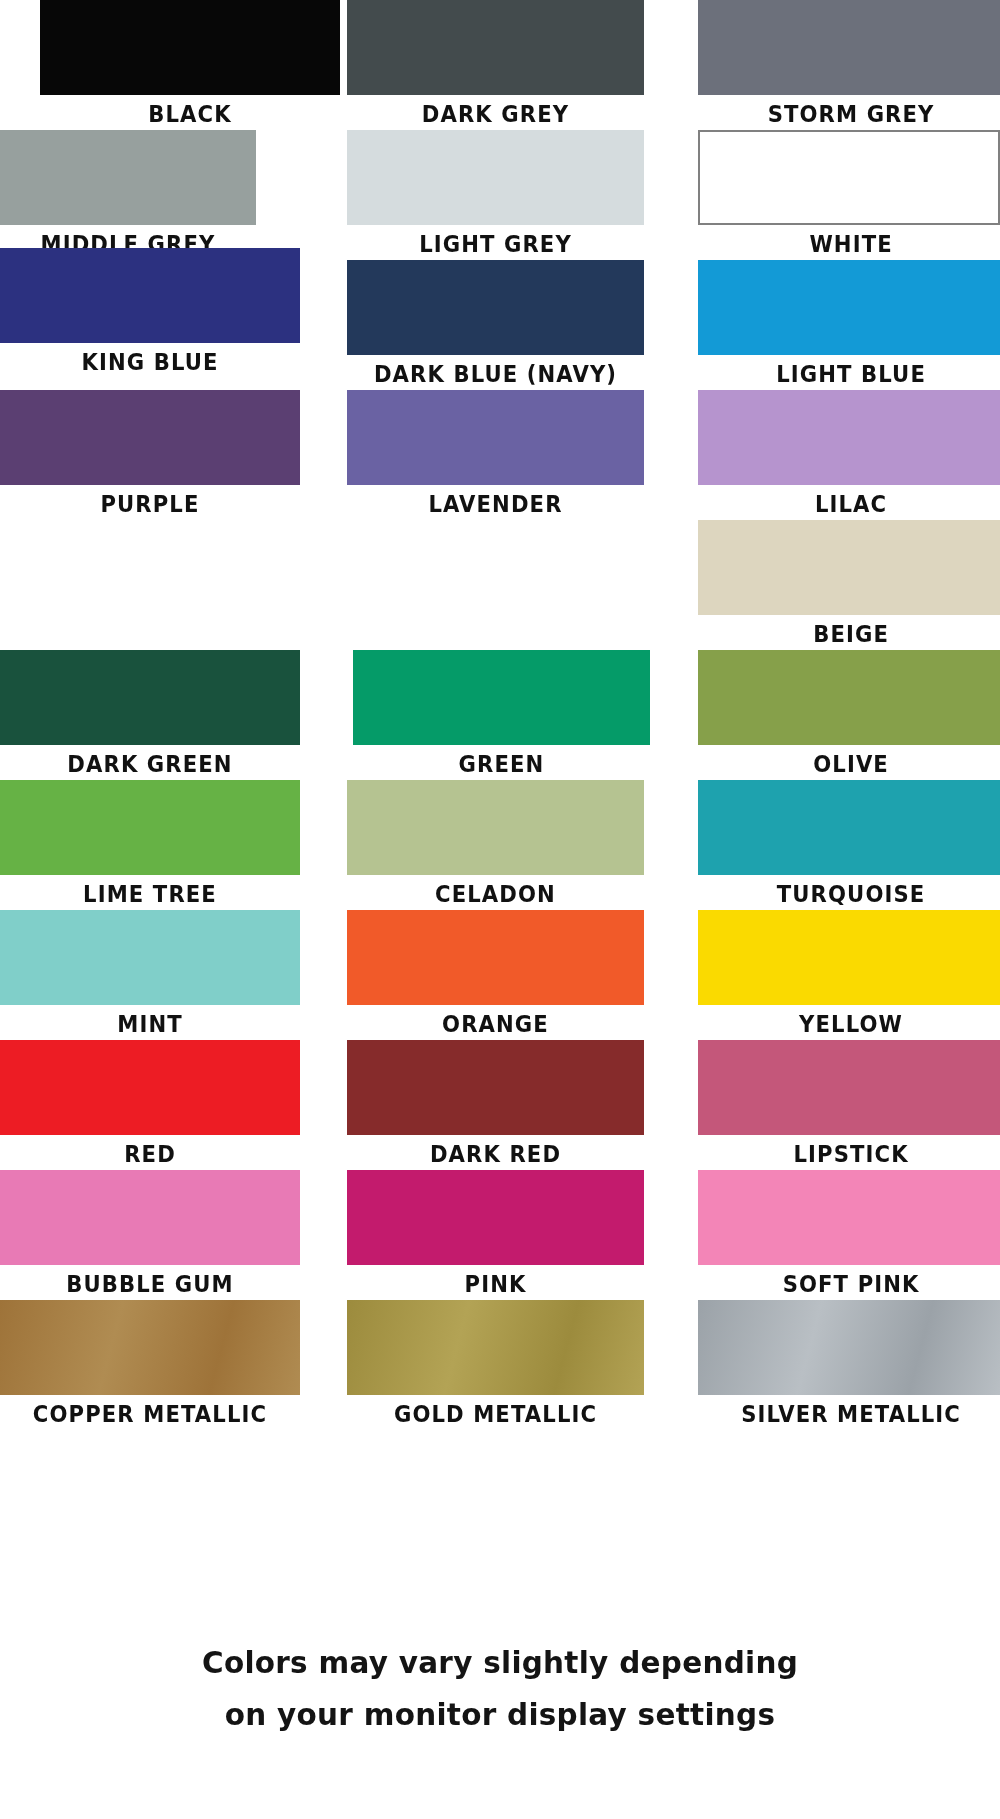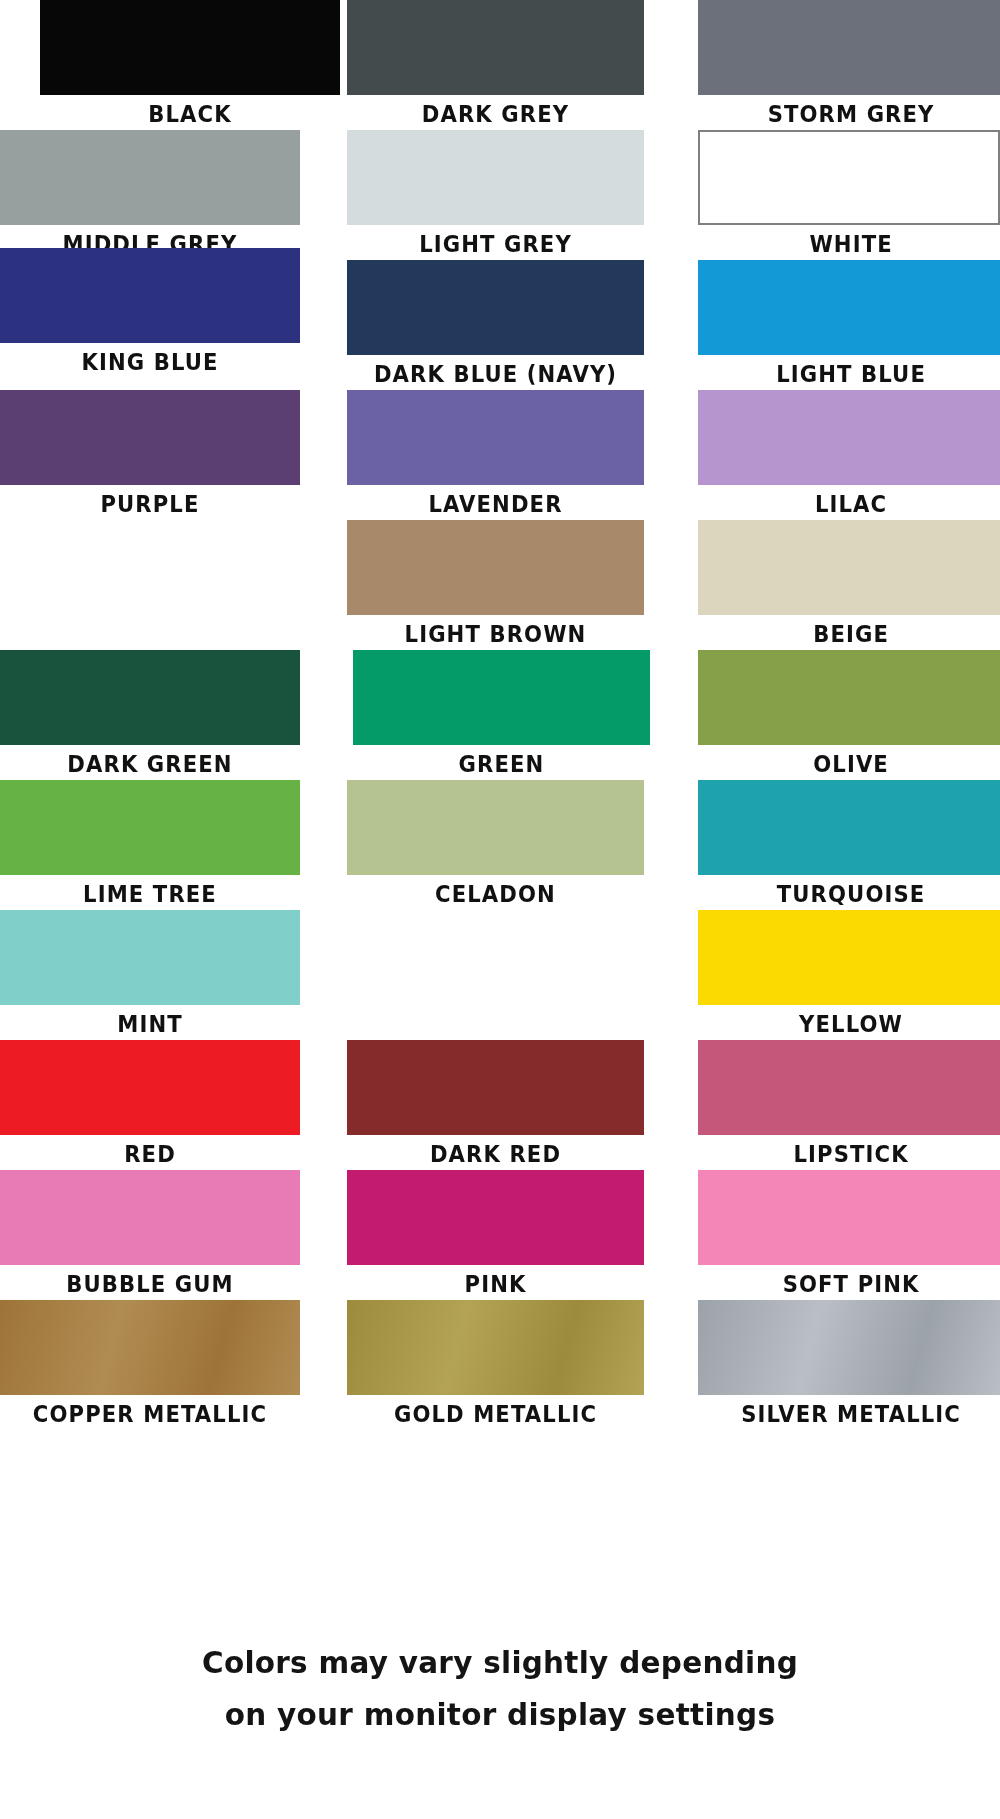--- a/index.html
+++ b/index.html
@@ -88,21 +88,21 @@
       <div class="swatch-label" style="top: 95px; height: 38px; line-height: 38px;">BLACK</div>
     </div>
     <div class="swatch-cell col-1" style="left: 347px; top: 0px; width: 297px; height: 133px;">
       <div class="swatch-chip" style="height: 95px; background: rgb(67, 75, 77);"></div>
       <div class="swatch-label" style="top: 95px; height: 38px; line-height: 38px;">DARK GREY</div>
     </div>
     <div class="swatch-cell col-2" style="left: 698px; top: 0px; width: 302px; height: 133px;">
       <div class="swatch-chip" style="height: 95px; background: rgb(108, 112, 123);"></div>
       <div class="swatch-label" style="top: 95px; height: 38px; line-height: 38px;">STORM GREY</div>
     </div>
-    <div class="swatch-cell col-0" style="left: 0px; top: 130px; width: 300px; height: 133px;">
+    <div class="swatch-cell col-0" style="left: 0px; top: 130px; width: 256px; height: 133px;">
       <div class="swatch-chip" style="height: 95px; background: rgb(151, 160, 158);"></div>
       <div class="swatch-label" style="top: 95px; height: 38px; line-height: 38px;">MIDDLE GREY</div>
     </div>
     <div class="swatch-cell col-1" style="left: 347px; top: 130px; width: 297px; height: 133px;">
       <div class="swatch-chip" style="height: 95px; background: rgb(213, 220, 222);"></div>
       <div class="swatch-label" style="top: 95px; height: 38px; line-height: 38px;">LIGHT GREY</div>
     </div>
     <div class="swatch-cell col-2" style="left: 698px; top: 130px; width: 302px; height: 133px;">
       <div class="swatch-chip bordered" style="height: 95px; background: rgb(255, 255, 255);"></div>
       <div class="swatch-label" style="top: 95px; height: 38px; line-height: 38px;">WHITE</div>
@@ -124,24 +124,20 @@
       <div class="swatch-label" style="top: 95px; height: 38px; line-height: 38px;">PURPLE</div>
     </div>
     <div class="swatch-cell col-1" style="left: 347px; top: 390px; width: 297px; height: 133px;">
       <div class="swatch-chip" style="height: 95px; background: rgb(106, 98, 163);"></div>
       <div class="swatch-label" style="top: 95px; height: 38px; line-height: 38px;">LAVENDER</div>
     </div>
     <div class="swatch-cell col-2" style="left: 698px; top: 390px; width: 302px; height: 133px;">
       <div class="swatch-chip" style="height: 95px; background: rgb(182, 148, 206);"></div>
       <div class="swatch-label" style="top: 95px; height: 38px; line-height: 38px;">LILAC</div>
     </div>
-    <div class="swatch-cell col-1" style="left: 347px; top: 520px; width: 297px; height: 133px;">
-      <div class="swatch-chip" style="height: 95px; background: rgb(168, 138, 106);"></div>
-      <div class="swatch-label" style="top: 95px; height: 38px; line-height: 38px;">LIGHT BROWN</div>
-    </div>
     <div class="swatch-cell col-2" style="left: 698px; top: 520px; width: 302px; height: 133px;">
       <div class="swatch-chip" style="height: 95px; background: rgb(221, 214, 191);"></div>
       <div class="swatch-label" style="top: 95px; height: 38px; line-height: 38px;">BEIGE</div>
     </div>
     <div class="swatch-cell col-0" style="left: 0px; top: 650px; width: 300px; height: 133px;">
       <div class="swatch-chip" style="height: 95px; background: rgb(25, 82, 61);"></div>
       <div class="swatch-label" style="top: 95px; height: 38px; line-height: 38px;">DARK GREEN</div>
     </div>
     <div class="swatch-cell col-1" style="left: 353px; top: 650px; width: 297px; height: 133px;">
       <div class="swatch-chip" style="height: 95px; background: rgb(5, 155, 104);"></div>
@@ -159,20 +155,24 @@
       <div class="swatch-chip" style="height: 95px; background: rgb(181, 195, 145);"></div>
       <div class="swatch-label" style="top: 95px; height: 38px; line-height: 38px;">CELADON</div>
     </div>
     <div class="swatch-cell col-2" style="left: 698px; top: 780px; width: 302px; height: 133px;">
       <div class="swatch-chip" style="height: 95px; background: rgb(30, 162, 174);"></div>
       <div class="swatch-label" style="top: 95px; height: 38px; line-height: 38px;">TURQUOISE</div>
     </div>
     <div class="swatch-cell col-0" style="left: 0px; top: 910px; width: 300px; height: 133px;">
       <div class="swatch-chip" style="height: 95px; background: rgb(128, 207, 201);"></div>
       <div class="swatch-label" style="top: 95px; height: 38px; line-height: 38px;">MINT</div>
+    </div>
+    <div class="swatch-cell col-1" style="left: 347px; top: 910px; width: 297px; height: 133px;">
+      <div class="swatch-chip" style="height: 95px; background: rgb(241, 90, 41);"></div>
+      <div class="swatch-label" style="top: 95px; height: 38px; line-height: 38px;">ORANGE</div>
     </div>
     <div class="swatch-cell col-2" style="left: 698px; top: 910px; width: 302px; height: 133px;">
       <div class="swatch-chip" style="height: 95px; background: rgb(250, 218, 0);"></div>
       <div class="swatch-label" style="top: 95px; height: 38px; line-height: 38px;">YELLOW</div>
     </div>
     <div class="swatch-cell col-0" style="left: 0px; top: 1040px; width: 300px; height: 133px; padding-left: 48px;">
       <div class="swatch-chip" style="height: 95px; background: rgb(237, 28, 36);"></div>
       <div class="swatch-label" style="top: 95px; height: 38px; line-height: 38px;">RED</div>
     </div>
     <div class="swatch-cell col-1" style="left: 347px; top: 1040px; width: 297px; height: 133px;">

